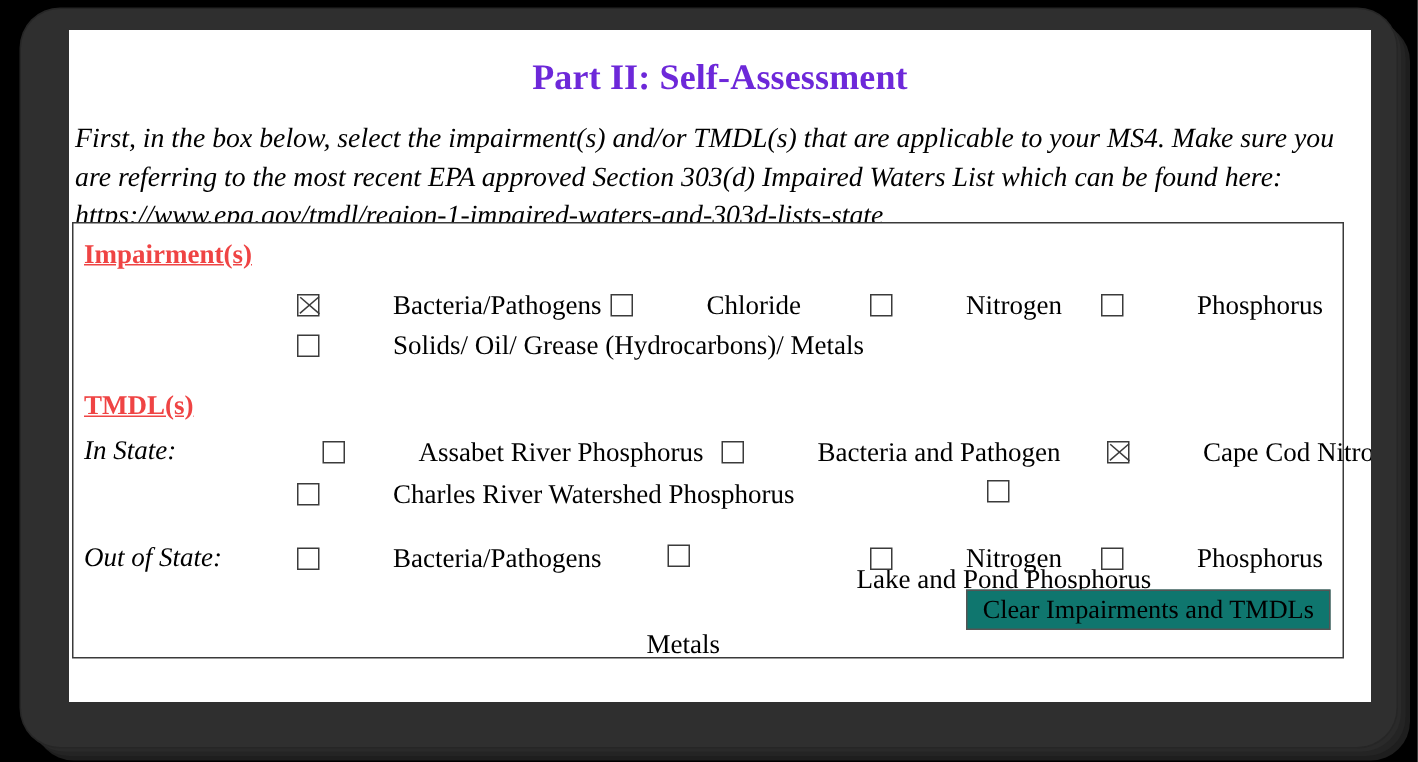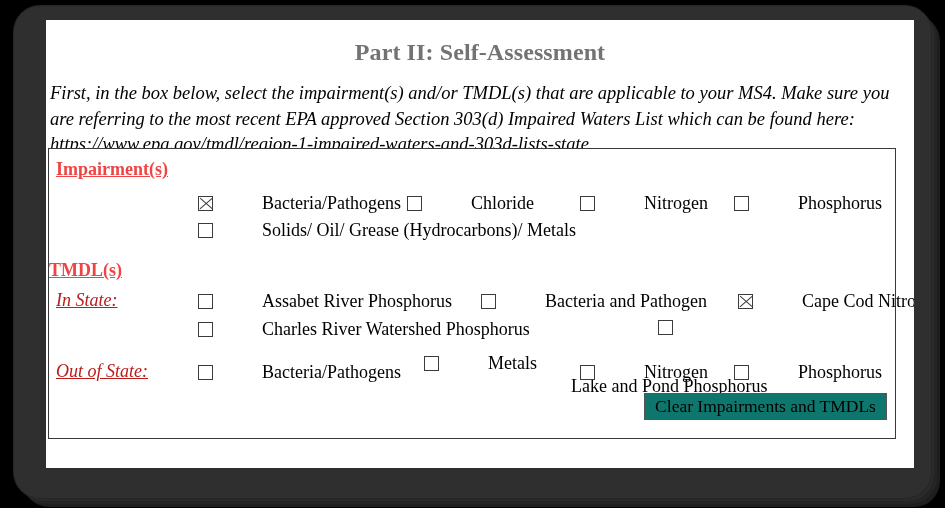--- a/index.html
+++ b/index.html
@@ -40,21 +40,21 @@
     background: #ffffff;
     overflow: hidden;
   }
 
   
   #doc-title {
     text-align: center;
     font-weight: bold;
     font-size: 24px;
     line-height: 28px;
-    color: #737373;
+    color: #6d28d9;
     margin: 18px 0 0 0;
     letter-spacing: 0.1px;
   }
 
   
   #intro {
     font-style: italic;
     font-size: 18.5px;
     line-height: 25.5px;
     color: #000;
@@ -80,29 +80,28 @@
   }
 
   .section-head {
     font-weight: bold;
     font-size: 18px;
     text-decoration: underline;
     color: #ef4444;
     margin: 0;
   }
   #impair-head { position: absolute; left: 7px; top: 10px; }
-  #tmdl-head   { position: absolute; left: 0; top: 111px; text-align: center; }
+  #tmdl-head   { position: absolute; left: 7px; top: 111px; text-align: center; }
 
   .row-label {
     position: absolute;
     font-style: italic;
     font-size: 18px;
-    color: #b91c1c;
+    color: #000000;
     white-space: nowrap;
-    text-decoration: underline;
   }
   #lab-instate    { left: 7px; top: 141px; }
   #lab-outofstate { left: 7px; top: 212px; }
 
   
   .cb-item {
     position: absolute;
     display: flex;
     align-items: center;
     white-space: nowrap;
@@ -192,21 +191,21 @@
             <span class="cb-label">Nitrogen</span>
           </div>
           <div class="cb-item" style="left: 685px; top: 45px;">
             <span class="cb-box"></span>
             <span class="cb-label">Phosphorus</span>
           </div>
           <div class="cb-item" style="left: 149px; top: 72px;">
             <span class="cb-box"></span>
             <span class="cb-label">Solids/ Oil/ Grease (Hydrocarbons)/ Metals</span>
           </div>
-          <div class="cb-item" style="left: 149px; top: 143px; justify-content: space-between;">
+          <div class="cb-item" style="left: 166px; top: 143px; justify-content: space-between;">
             <span class="cb-box"></span>
             <span class="cb-label">Assabet River Phosphorus</span>
           </div>
           <div class="cb-item" style="left: 432px; top: 143px;">
             <span class="cb-box"></span>
             <span class="cb-label">Bacteria and Pathogen</span>
           </div>
           <div class="cb-item" style="left: 689px; top: 143px;">
             <span class="cb-box checked"></span>
             <span class="cb-label">Cape Cod Nitrogen</span>
@@ -216,21 +215,21 @@
             <span class="cb-label">Charles River Watershed Phosphorus</span>
           </div>
           <div class="cb-item" style="left: 515px; top: 171px; flex-direction: column;">
             <span class="cb-box"></span>
             <span class="cb-label">Lake and Pond Phosphorus</span>
           </div>
           <div class="cb-item" style="left: 149px; top: 214px;">
             <span class="cb-box"></span>
             <span class="cb-label">Bacteria/Pathogens</span>
           </div>
-          <div class="cb-item" style="left: 375px; top: 205px;">
+          <div class="cb-item" style="left: 375px; top: 214px; flex-direction: column;">
             <span class="cb-box"></span>
             <span class="cb-label">Metals</span>
           </div>
           <div class="cb-item" style="left: 531px; top: 214px;">
             <span class="cb-box"></span>
             <span class="cb-label">Nitrogen</span>
           </div>
           <div class="cb-item" style="left: 685px; top: 214px;">
             <span class="cb-box"></span>
             <span class="cb-label">Phosphorus</span>

